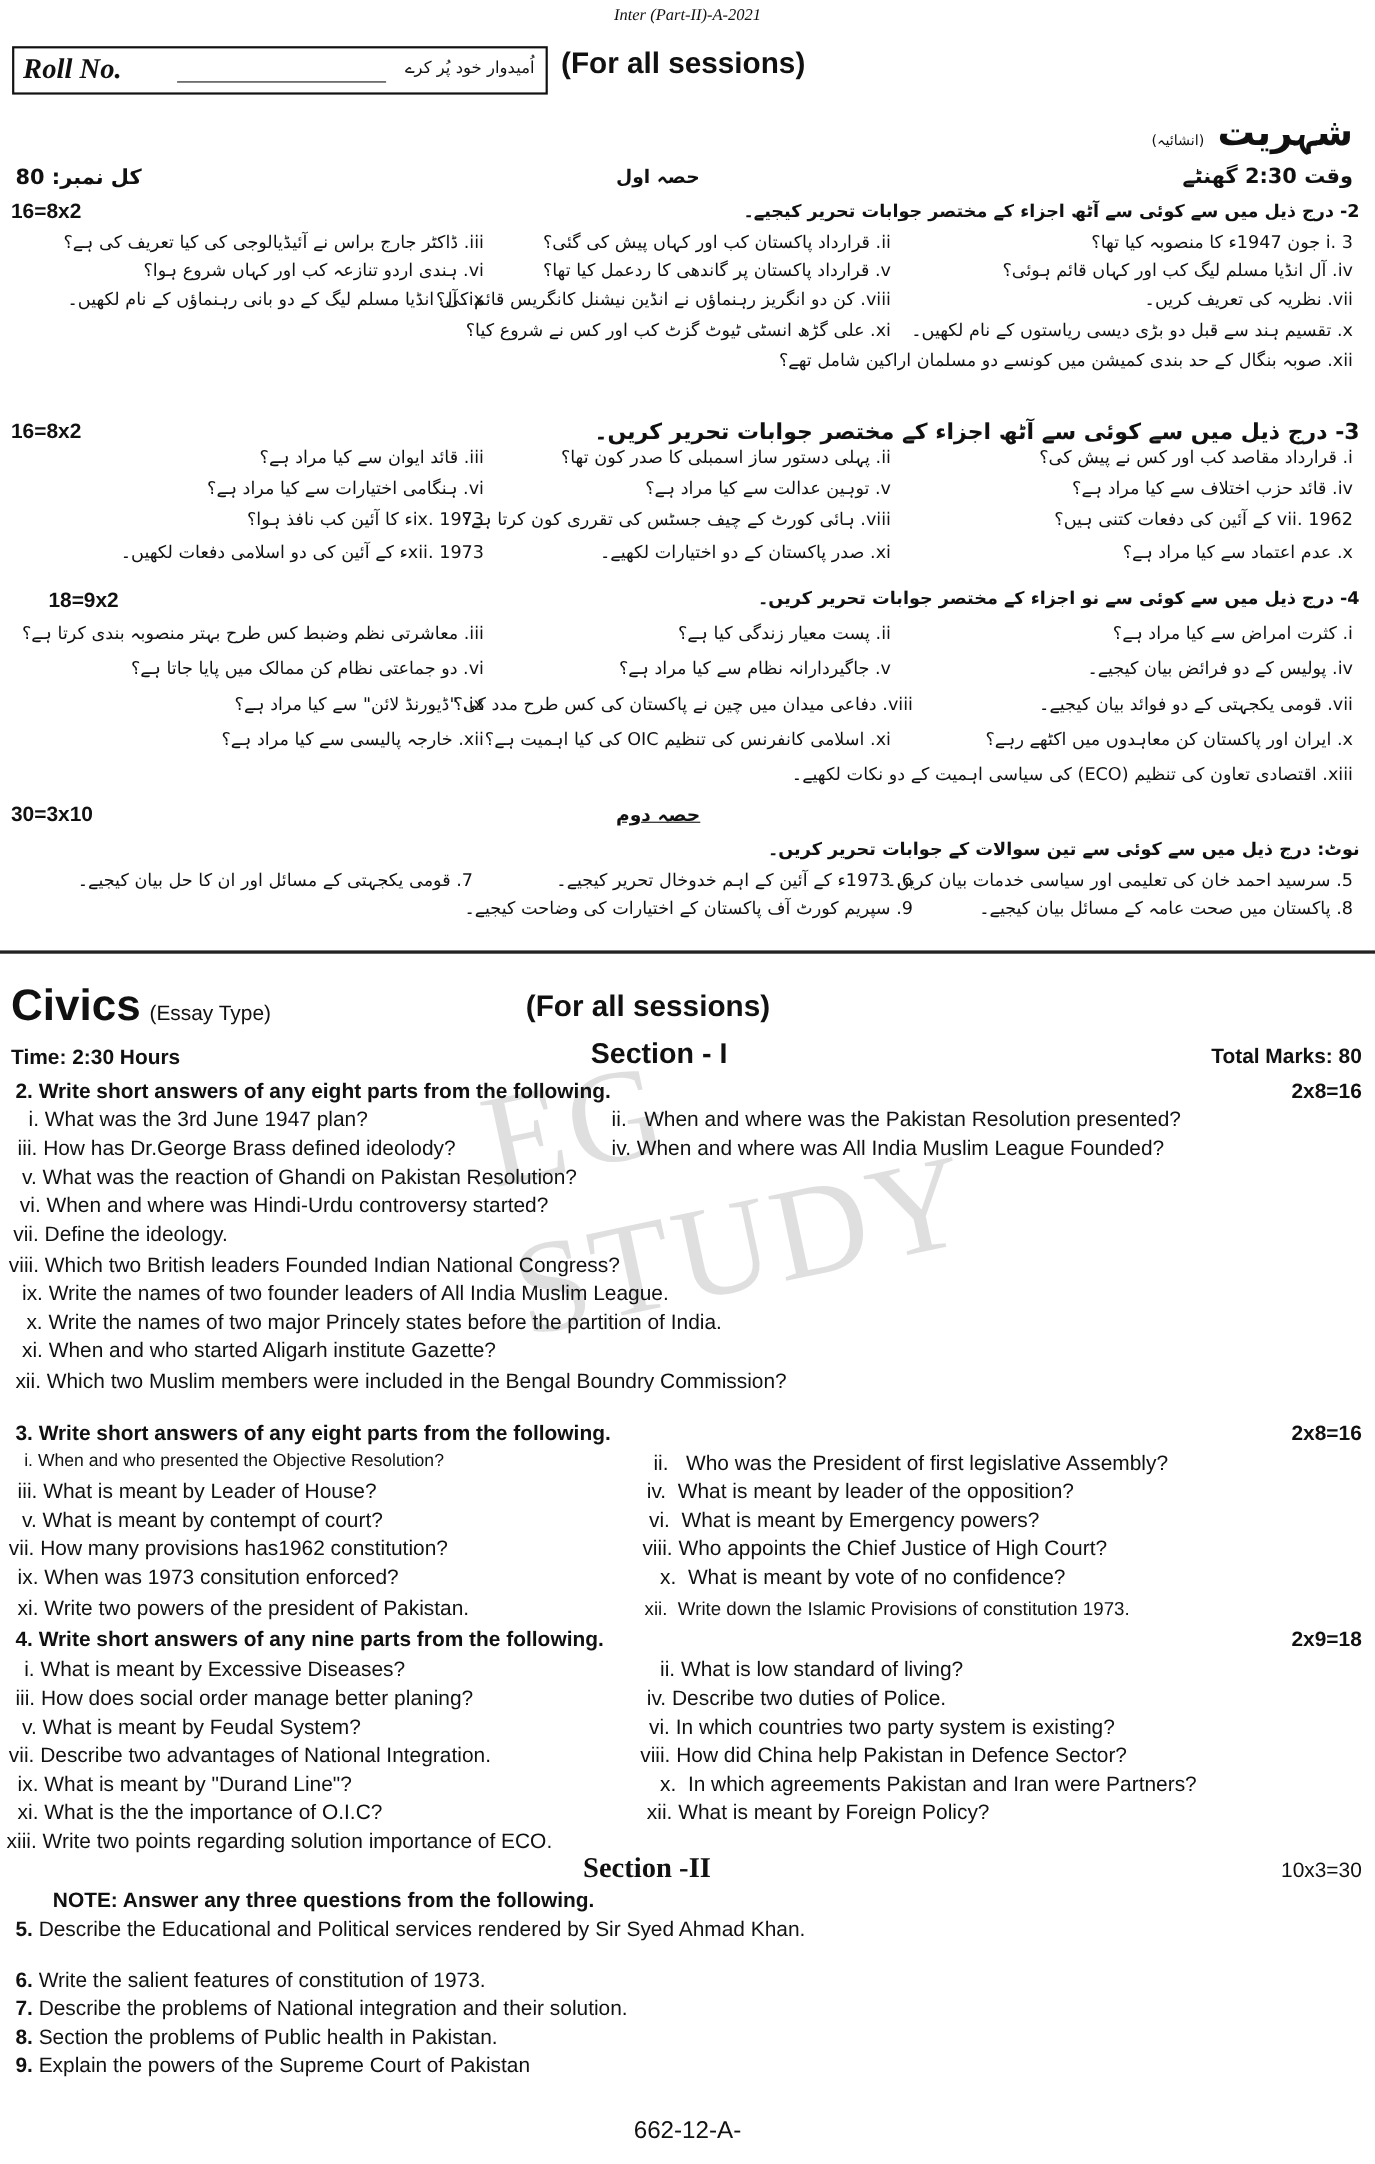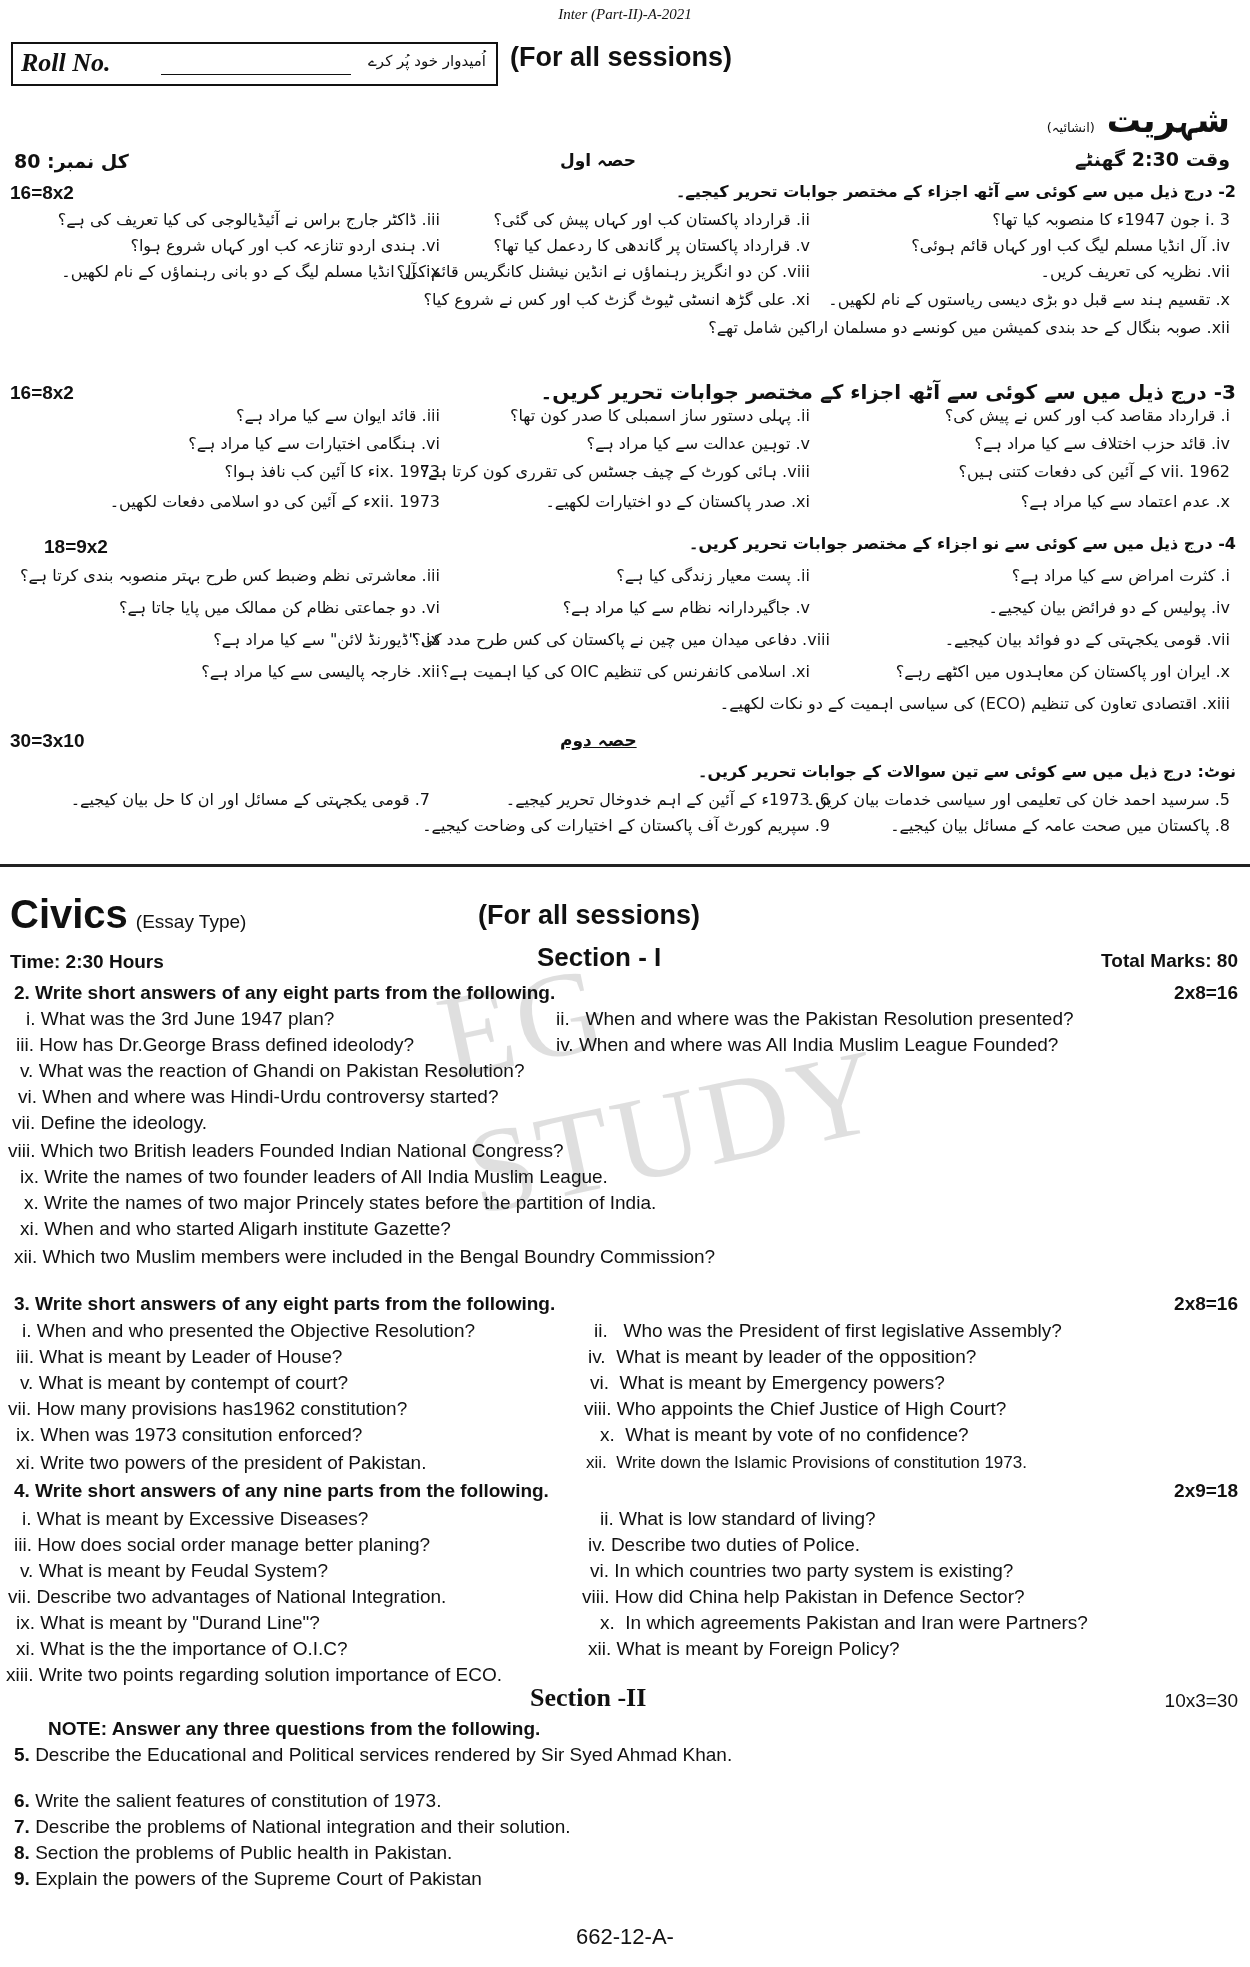--- a/index.html
+++ b/index.html
@@ -161,21 +161,21 @@
 <div class="eng" style="left:18px; top:1086px;text-align:right;"><span>vi.</span> <span>When and where was Hindi-Urdu controversy started?</span></div>
 <div class="eng" style="left:12px; top:1112px;"><span>vii.</span> <span>Define the ideology.</span></div>
 <div class="eng" style="left:8px; top:1140px;"><span>viii.</span> <span>Which two British leaders Founded Indian National Congress?</span></div>
 <div class="eng" style="left:20px; top:1166px;"><span>ix.</span> <span>Write the names of two founder leaders of All India Muslim League.</span></div>
 <div class="eng" style="left:24px; top:1192px;"><span>x.</span> <span>Write the names of two major Princely states before the partition of India.</span></div>
 <div class="eng" style="left:20px; top:1218px;"><span>xi.</span> <span>When and who started Aligarh institute Gazette?</span></div>
 <div class="eng" style="left:14px; top:1246px;"><span>xii.</span> <span>Which two Muslim members were included in the Bengal Boundry Commission?</span></div>
 
 <div class="qhead" style="left:14px; top:1293px;">3.  Write short answers of any eight parts from the following.</div>
 <div class="right-mark" style="top:1293px;">2x8=16</div>
-<div class="eng" style="left:22px; top:1320px; font-size:19px;"><span>i.</span> <span>When and who presented the Objective Resolution?</span></div>
+<div class="eng" style="left:22px; top:1320px; font-size:16px;"><span>i.</span> <span>When and who presented the Objective Resolution?</span></div>
 <div class="eng" style="left:594px; top:1320px;"><span>ii.</span>&nbsp;&nbsp; <span>Who was the President of first legislative Assembly?</span></div>
 <div class="eng" style="left:16px; top:1346px;"><span>iii.</span> <span>What is meant by Leader of House?</span></div>
 <div class="eng" style="left:588px; top:1346px;"><span>iv.</span>&nbsp; <span>What is meant by leader of the opposition?</span></div>
 <div class="eng" style="left:20px; top:1372px;"><span>v.</span> <span>What is meant by contempt of court?</span></div>
 <div class="eng" style="left:590px; top:1372px;"><span>vi.</span>&nbsp; <span>What is meant by Emergency powers?</span></div>
 <div class="eng" style="left:8px; top:1398px;"><span>vii.</span> <span>How many provisions has1962 constitution?</span></div>
 <div class="eng" style="left:584px; top:1398px;"><span>viii.</span> <span>Who appoints the Chief Justice of High Court?</span></div>
 <div class="eng" style="left:16px; top:1424px;"><span>ix.</span> <span>When was 1973 consitution enforced?</span></div>
 <div class="eng" style="left:600px; top:1424px;"><span>x.</span>&nbsp; <span>What is meant by vote of no confidence?</span></div>
 <div class="eng" style="left:16px; top:1452px;"><span>xi.</span> <span>Write two powers of the president of Pakistan.</span></div>

